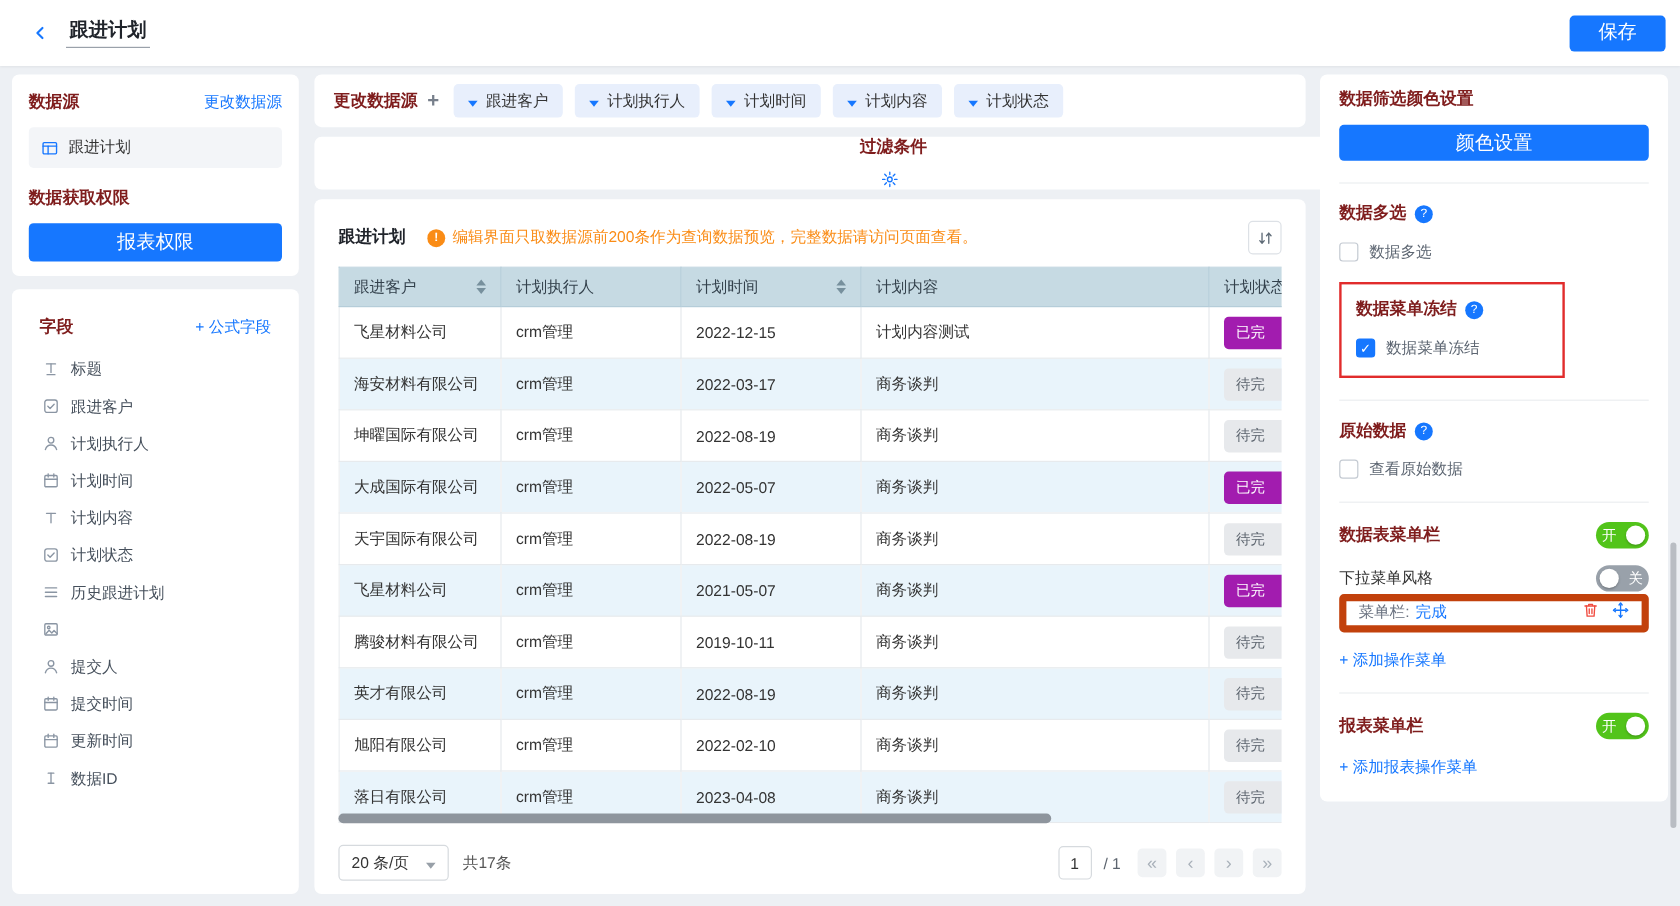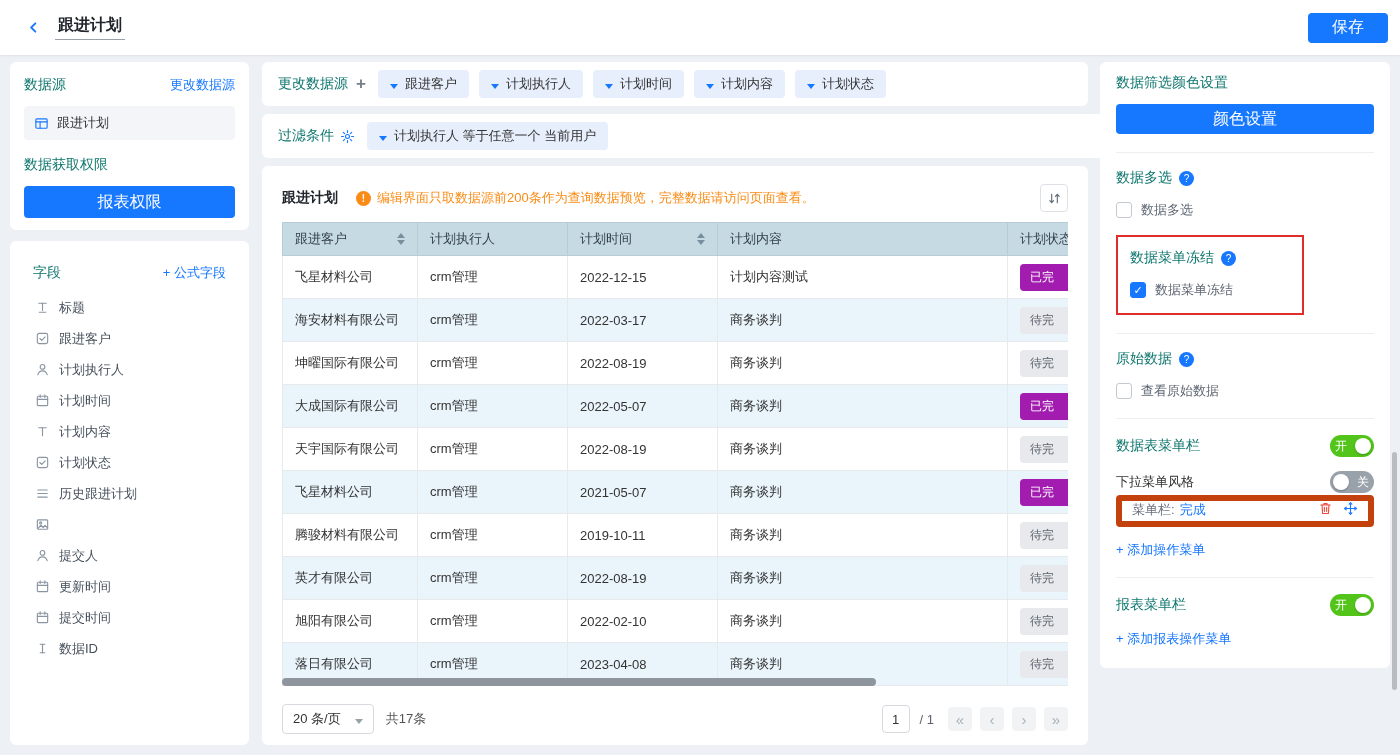--- a/index.html
+++ b/index.html
@@ -1,21 +1,21 @@
 <!DOCTYPE html>
 <html><head>
 <meta charset="utf-8">
 <style>
   *{margin:0;padding:0;box-sizing:border-box;}
   html,body{width:1400px;height:755px;overflow:hidden;}
   body{background:#edf0f4;font-family:"Liberation Sans","DejaVu Sans",sans-serif;font-size:13px;color:#333;position:relative;}
   .panel{position:absolute;background:#fff;border-radius:6px;}
   .row{display:flex;align-items:center;}
   .row-sb{display:flex;align-items:center;justify-content:space-between;}
-  .hd{font-weight:400;font-size:14px;color:#0f766e;white-space:nowrap;}
+  .hd{font-weight:700;font-size:14px;color:#7f1d1d;white-space:nowrap;}
   .link{color:#1677ff;font-size:13px;cursor:pointer;text-decoration:none;white-space:nowrap;}
   .btn{background:#1677ff;color:#fff;border:none;border-radius:4px;font-size:16px;font-family:inherit;cursor:pointer;}
   .w100{width:100%;height:32px;text-align:center;}
   .mt12{margin-top:12px;}.mt14{margin-top:14px;}.mt16{margin-top:16px;}
   .ic{display:inline-flex;align-items:center;justify-content:center;flex:none;}
   .ic.blue{color:#1677ff;}.ic.gray{color:#8a95a3;}.ic.red{color:#f04a3e;}.ic.blue2{color:#1677ff;}
   .tri{display:inline-block;width:0;height:0;border:4px solid transparent;border-top:5px solid currentColor;border-bottom:none;transform:translateY(2px);}
 
   
   .topbar{position:absolute;left:0;top:0;width:1400px;height:55px;background:#fff;display:flex;align-items:center;padding:0 12px 0 26px;box-shadow:0 1px 2px rgba(0,0,0,.06);z-index:5;}
@@ -30,21 +30,21 @@
   .p-fields{left:10px;top:241px;width:239px;height:504px;padding:23px;}
   .field-list{margin-top:10px;}
   .field-item{height:31px;display:flex;align-items:center;gap:9px;color:#46505c;cursor:pointer;padding:0 2px;white-space:nowrap;}
 
   
   .p-display{left:262px;top:62px;width:826px;height:44px;padding:0 16px;gap:10px;}
   .plus{color:#777f8b;font-size:17px;font-weight:700;margin:0 2px 0 -2px;cursor:pointer;}
   .chips{display:flex;align-items:center;gap:10px;}
   .chip{background:#e8effc;border-radius:4px;height:28px;display:inline-flex;align-items:center;padding:0 12px;white-space:nowrap;cursor:pointer;color:#333;}
   .chip-caret{color:#1677ff;margin-right:7px;display:inline-flex;}
-  .p-filter{left:262px;top:114px;width:965px;height:44px;padding:0 16px;gap:10px;}
+  .p-filter{left:262px;top:114px;width:965px;height:44px;padding:0 16px;gap:10px;flex-direction:column;}
   .gearc{color:#1677ff;margin:0 2px 0 -4px;cursor:pointer;}
 
   
   .p-table{left:262px;top:166px;width:826px;height:579px;padding:16px 20px;}
   .table-top{display:flex;align-items:center;height:32px;margin-bottom:8px;}
   .tbl-title{font-weight:700;font-size:14px;color:#20242b;white-space:nowrap;}
   .notice{display:flex;align-items:center;gap:6px;color:#fa8c16;margin-left:18px;flex:1;font-size:13px;white-space:nowrap;overflow:hidden;}
   .warn{width:15px;height:15px;border-radius:50%;background:#fa8c16;color:#fff;font-size:10px;font-weight:700;display:inline-flex;align-items:center;justify-content:center;flex:none;}
   .sort-btn{width:28px;height:28px;border:1px solid #dde1e6;border-radius:4px;display:inline-flex;align-items:center;justify-content:center;color:#5f6b77;cursor:pointer;flex:none;}
   .viewport{width:786px;overflow:hidden;}
@@ -223,32 +223,32 @@
       </div>
       <div class="field-item">
         <span class="ic gray">
           <svg viewBox="0 0 16 16" width="15" height="15" fill="none" stroke="currentColor" stroke-width="1.2" stroke-linecap="round" stroke-linejoin="round">
             <rect x="2.5" y="3.5" width="11" height="10" rx="1"></rect>
             <line x1="2.5" y1="6.8" x2="13.5" y2="6.8"></line>
             <line x1="5.5" y1="2" x2="5.5" y2="4.8"></line>
             <line x1="10.5" y1="2" x2="10.5" y2="4.8"></line>
           </svg>
         </span>
-        <span class="fl-label">更新时间</span>
+        <span class="fl-label">提交时间</span>
       </div>
       <div class="field-item">
         <span class="ic gray">
           <svg viewBox="0 0 16 16" width="15" height="15" fill="none" stroke="currentColor" stroke-width="1.2" stroke-linecap="round" stroke-linejoin="round">
             <rect x="2.5" y="3.5" width="11" height="10" rx="1"></rect>
             <line x1="2.5" y1="6.8" x2="13.5" y2="6.8"></line>
             <line x1="5.5" y1="2" x2="5.5" y2="4.8"></line>
             <line x1="10.5" y1="2" x2="10.5" y2="4.8"></line>
           </svg>
         </span>
-        <span class="fl-label">提交时间</span>
+        <span class="fl-label">更新时间</span>
       </div>
       <div class="field-item">
         <span class="ic gray">
           <svg viewBox="0 0 16 16" width="15" height="15" fill="none" stroke="currentColor" stroke-width="1.2" stroke-linecap="round" stroke-linejoin="round">
             <line x1="5.5" y1="3.5" x2="10.5" y2="3.5"></line>
             <line x1="8" y1="3.5" x2="8" y2="12.5"></line>
             <line x1="5.5" y1="12.5" x2="10.5" y2="12.5"></line>
           </svg>
         </span>
         <span class="fl-label">数据ID</span>

